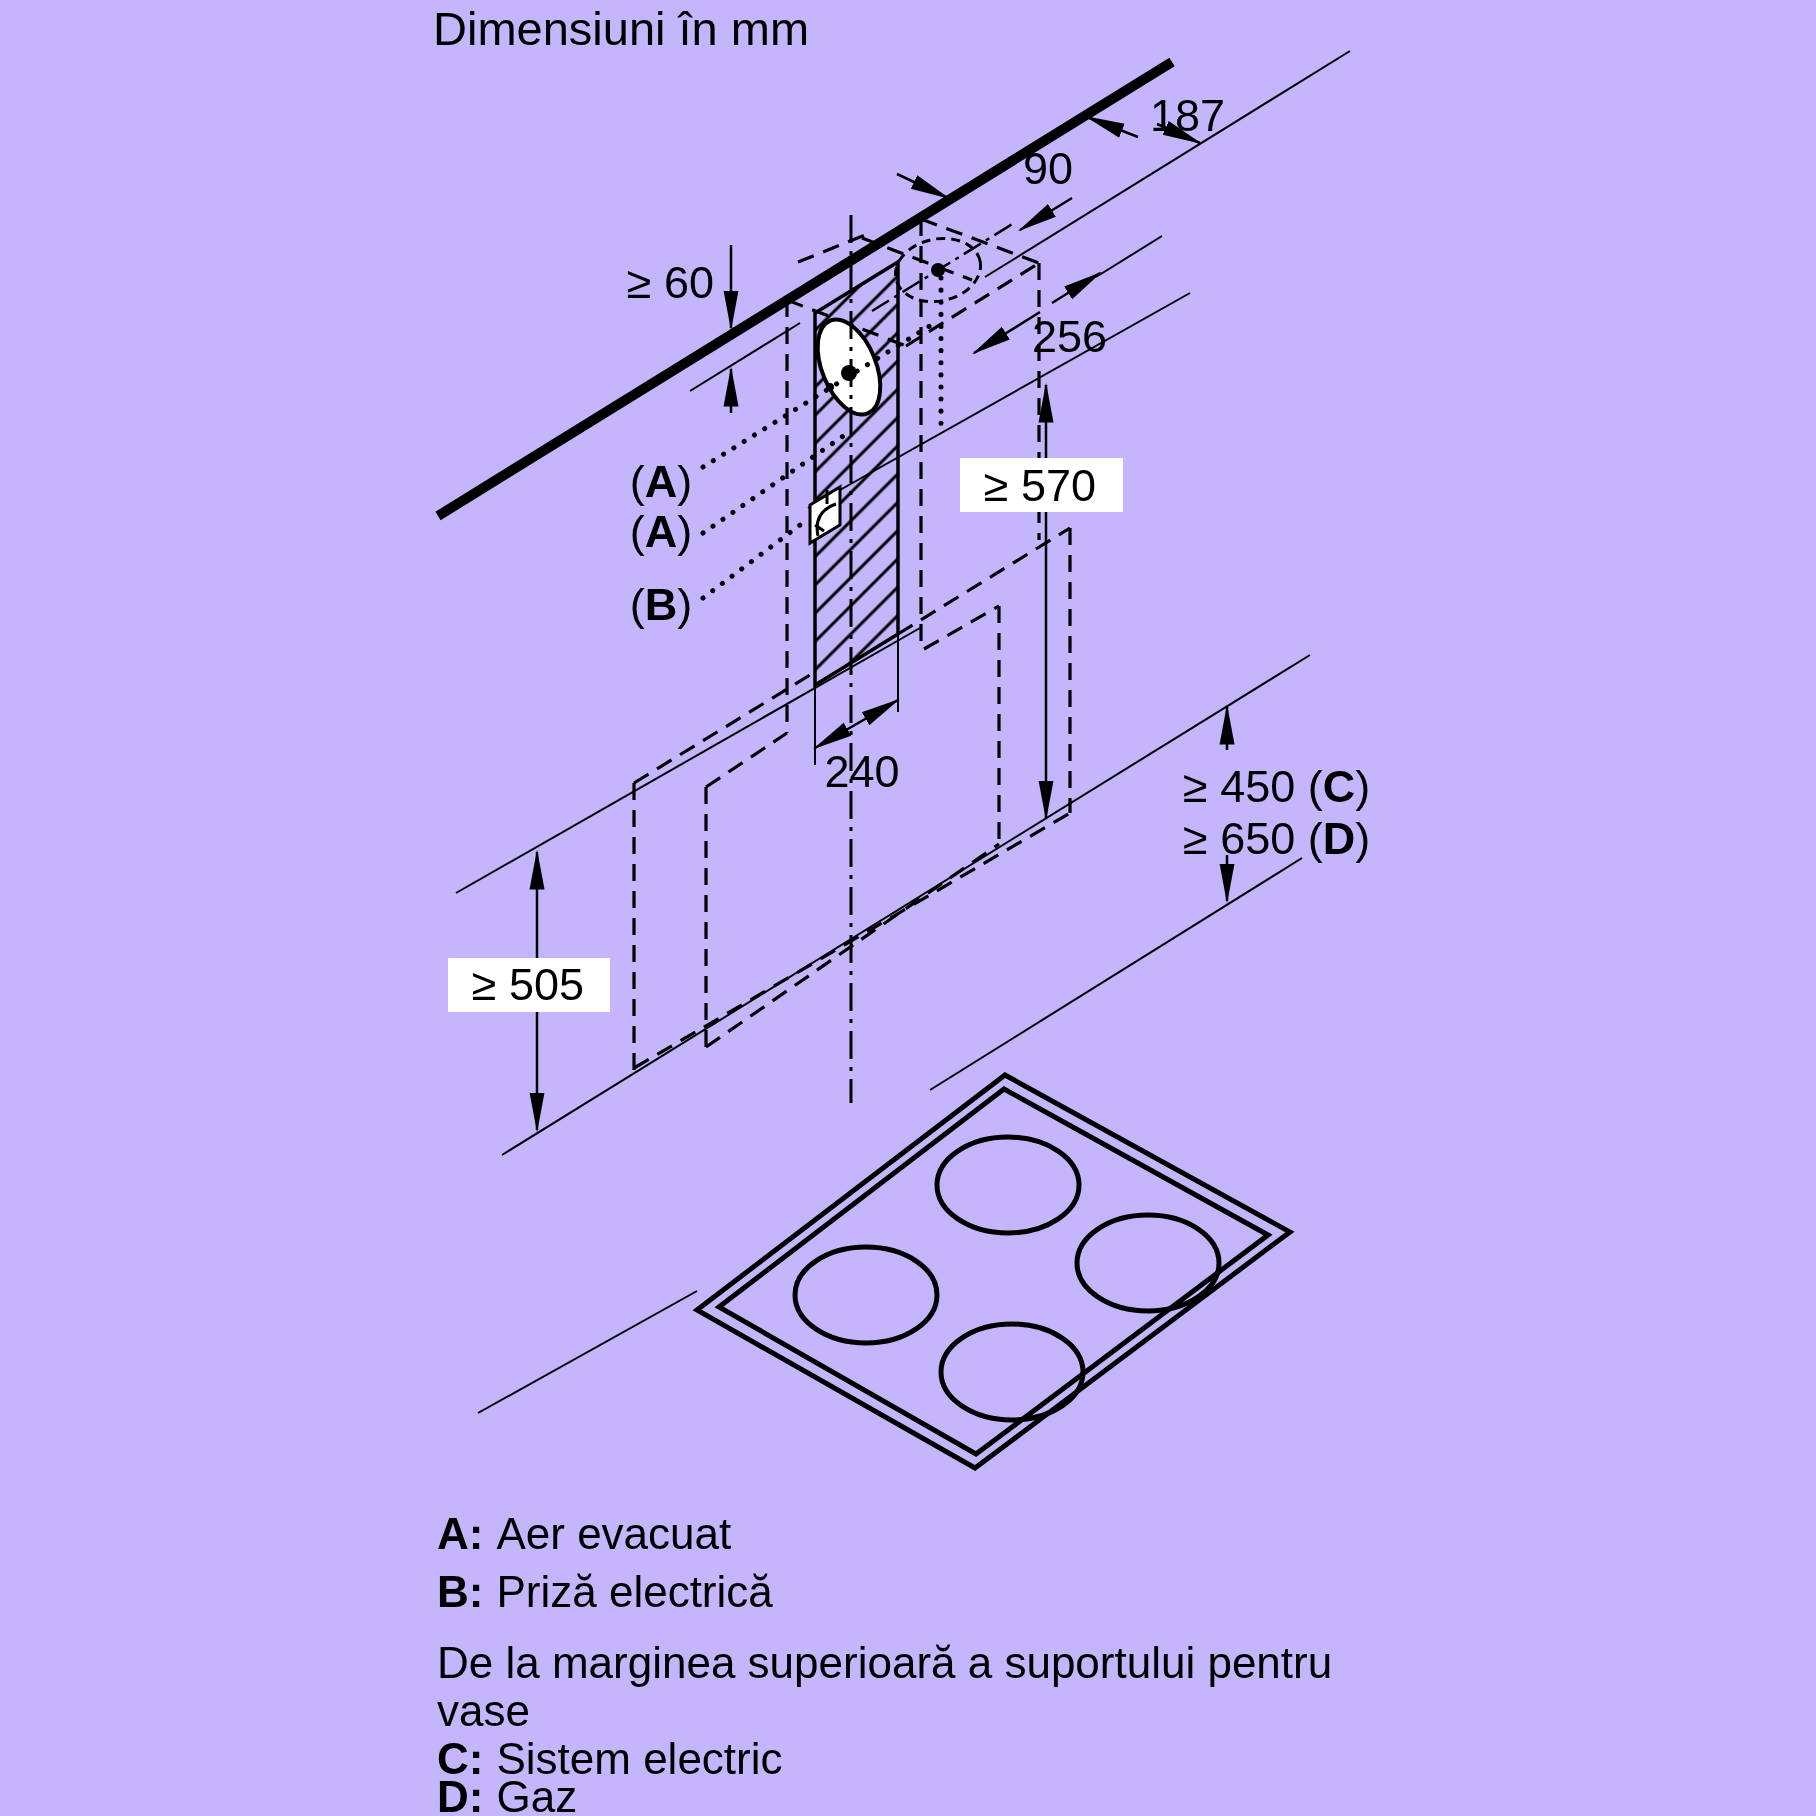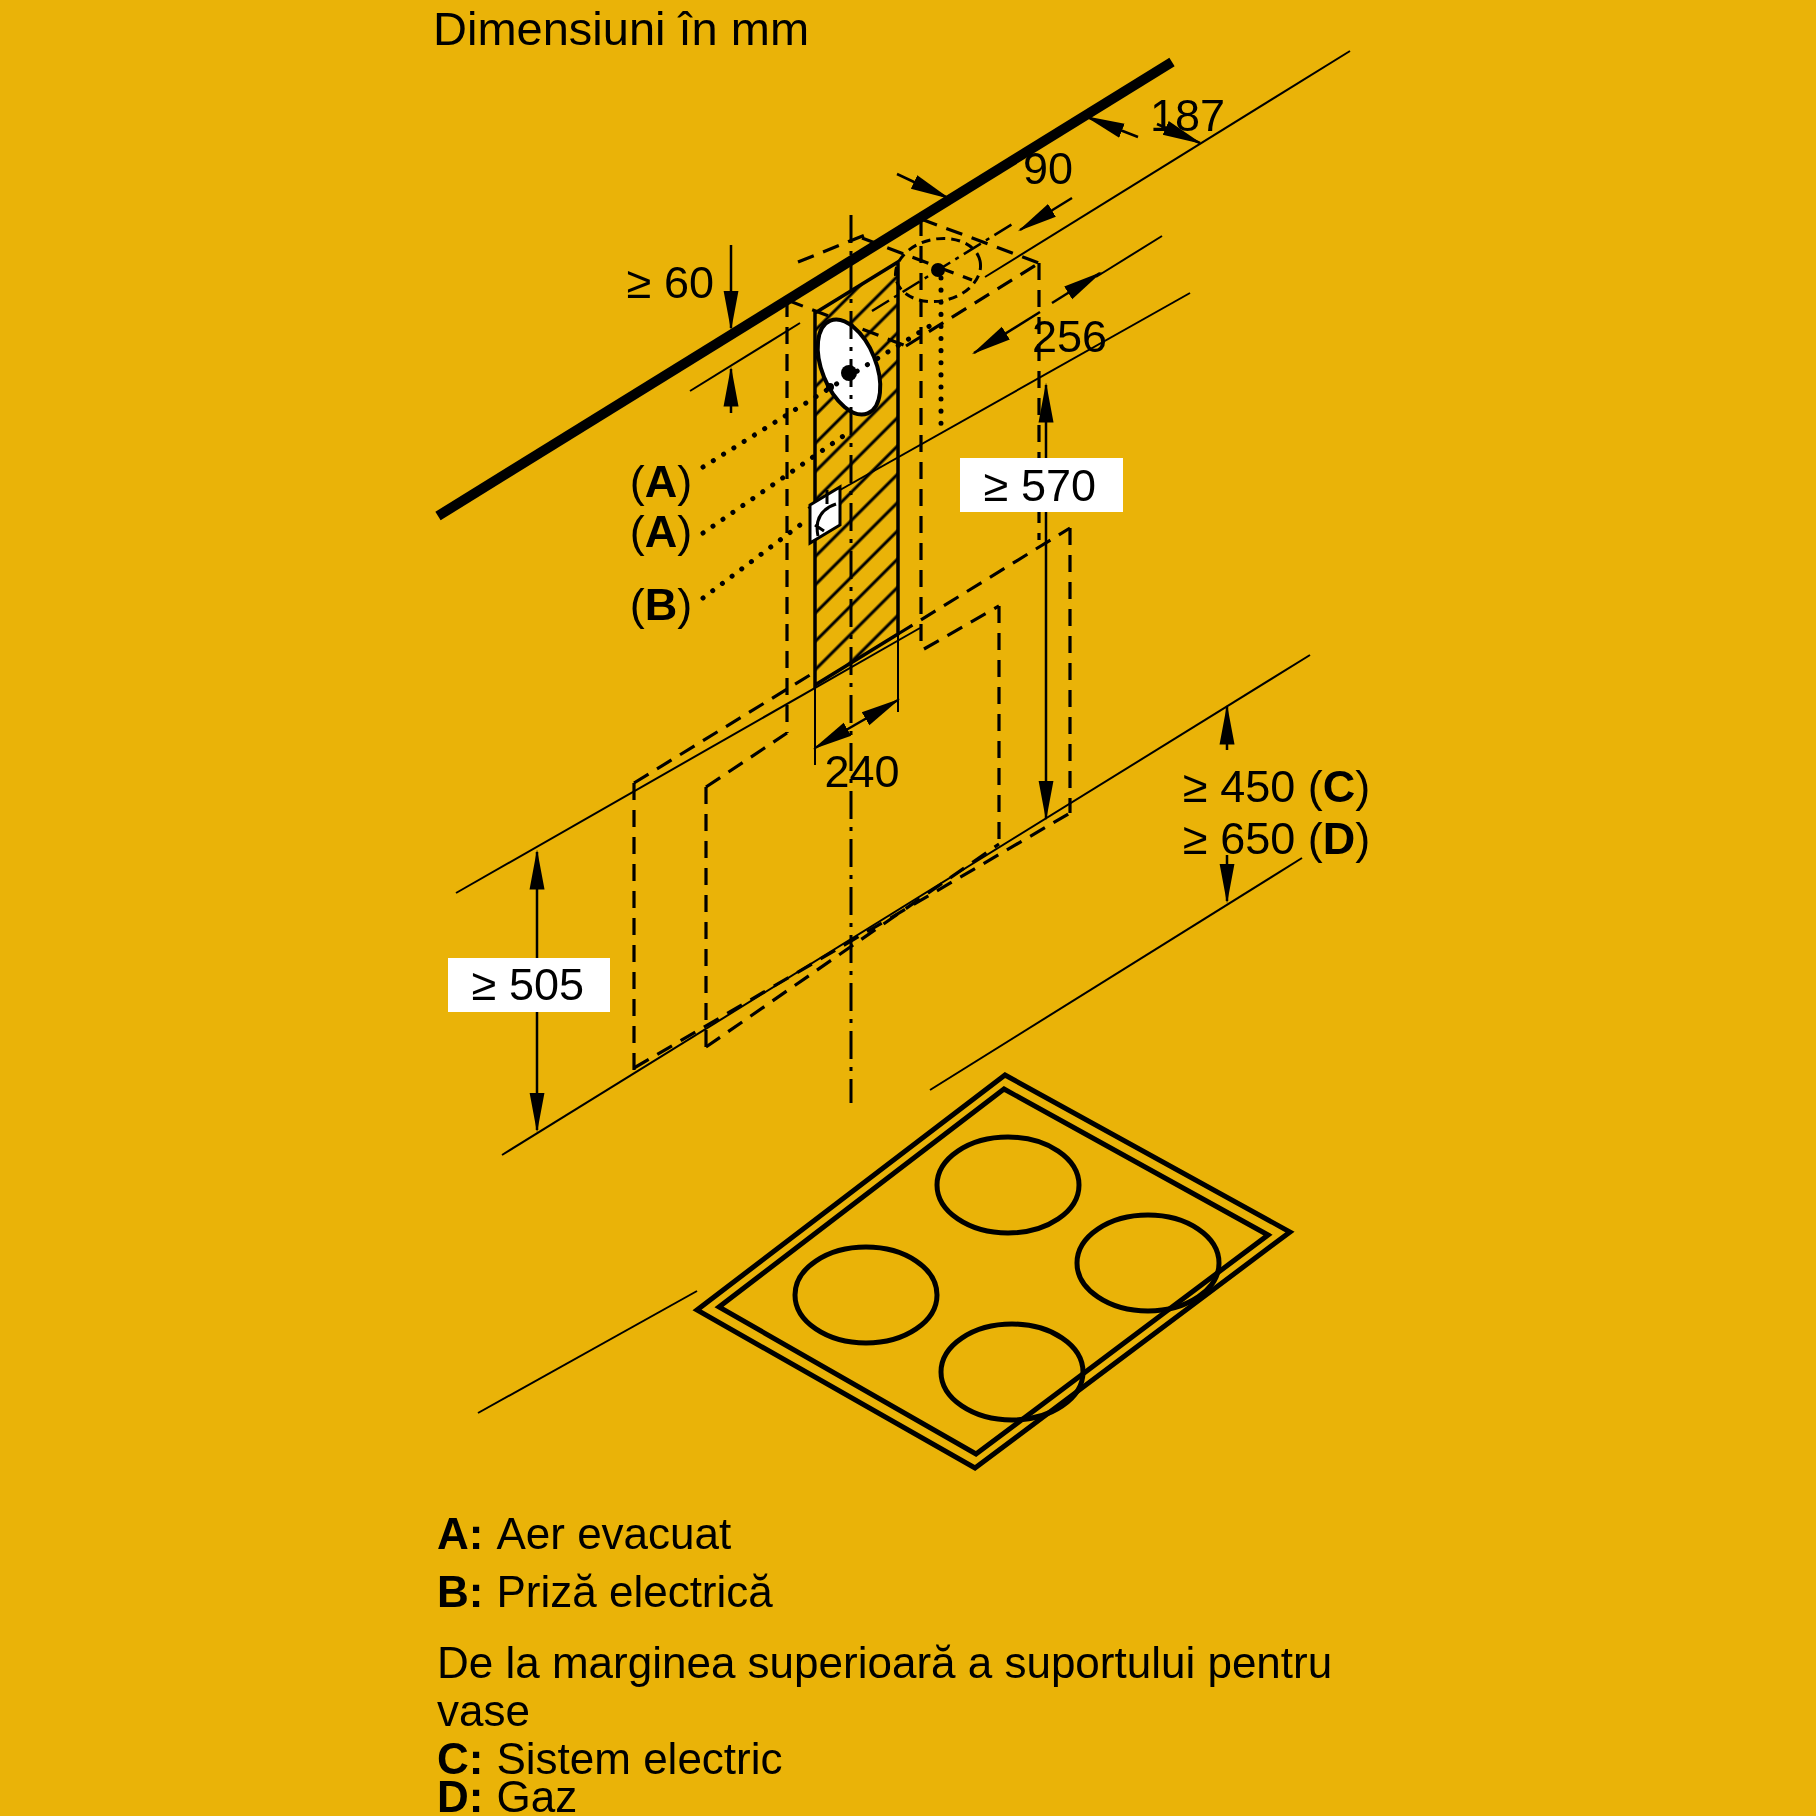--- a/index.html
+++ b/index.html
@@ -1,16 +1,16 @@
 <!DOCTYPE html>
 <html><head>
 <meta charset="utf-8">
 <style>
   html,body{margin:0;padding:0;background:#ffffff;}
-  .stage{position:relative;width:1816px;height:1816px;background:#eab308;overflow:hidden;
+  .stage{position:relative;width:1816px;height:1816px;background:#c4b5fd;overflow:hidden;
          font-family:"Liberation Sans",sans-serif;}
   svg text{fill:#000;font-family:"Liberation Sans",sans-serif;}
   .t-title{font-size:47px;}
   .t-dim{font-size:45px;}
   .t-call{font-size:45px;}
   .t-leg{font-size:44px;}
   .b{font-weight:bold;}
   .ln{stroke:#000;fill:none;}
   .w2{stroke-width:2;} .w25{stroke-width:2.5;} .w5{stroke-width:5;} .w10{stroke-width:10;}
   .dash{stroke-dasharray:17 10;stroke-width:3.2;}

